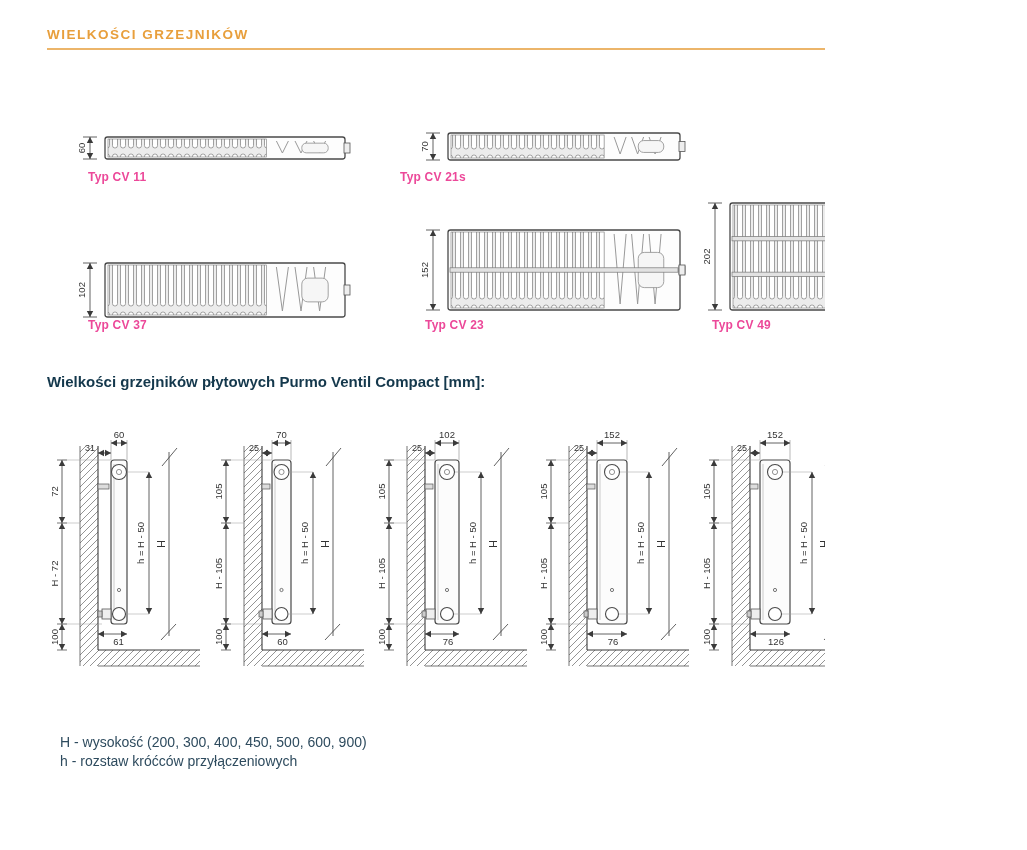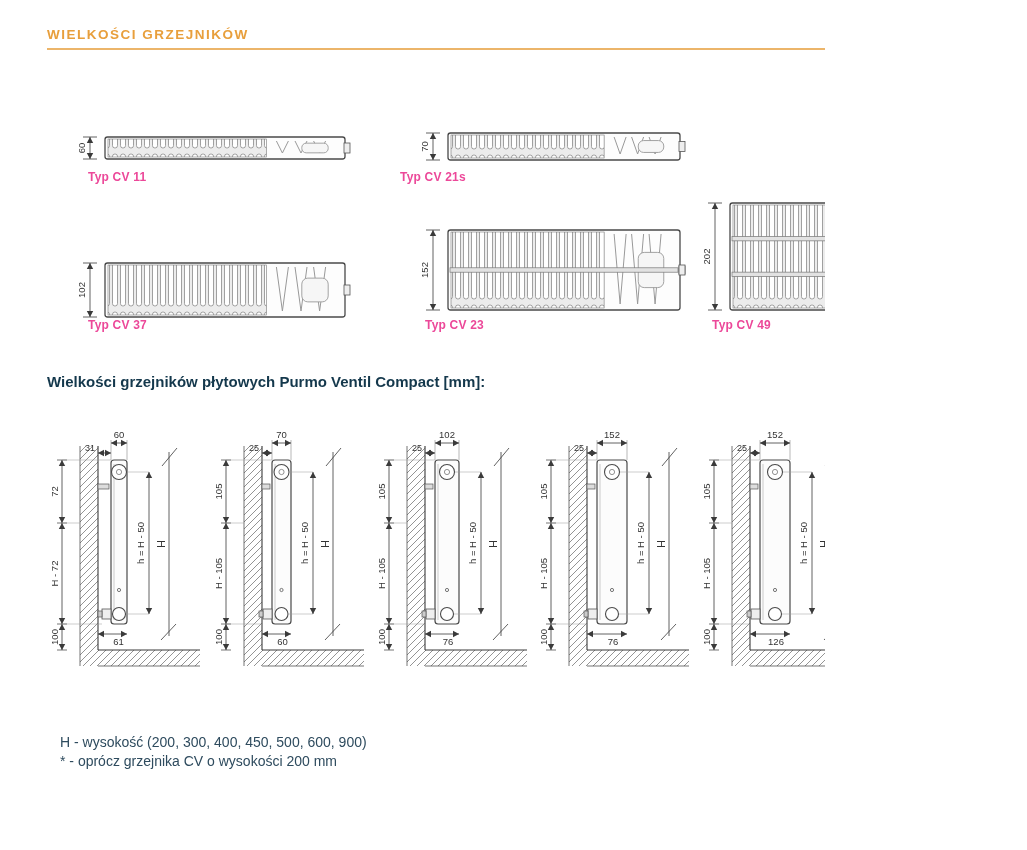--- a/index.html
+++ b/index.html
@@ -499,15 +499,15 @@
         <line x1="26" y1="208" x2="76" y2="208" stroke="#3A3A3A" stroke-width="0.8"></line>
         <polygon points="26,208 32,204.8 32,211.2" fill="#3A3A3A"></polygon>
         <polygon points="76,208 70,204.8 70,211.2" fill="#3A3A3A"></polygon>
         <line x1="76" y1="208" x2="76" y2="200" stroke="#888" stroke-width="0.6"></line>
         <text x="65" y="219" font-size="9.5" text-anchor="middle">126</text>
       </svg>
     </div>
 
   <div class="legend">
     <div>H - wysokość (200, 300, 400, 450, 500, 600, 900)</div>
-    <div>* - oprócz grzejnika CV o wysokości 200 mm</div>
+    <div>h - rozstaw króćców przyłączeniowych</div>
   </div>
 </div>
 
 </body></html>

